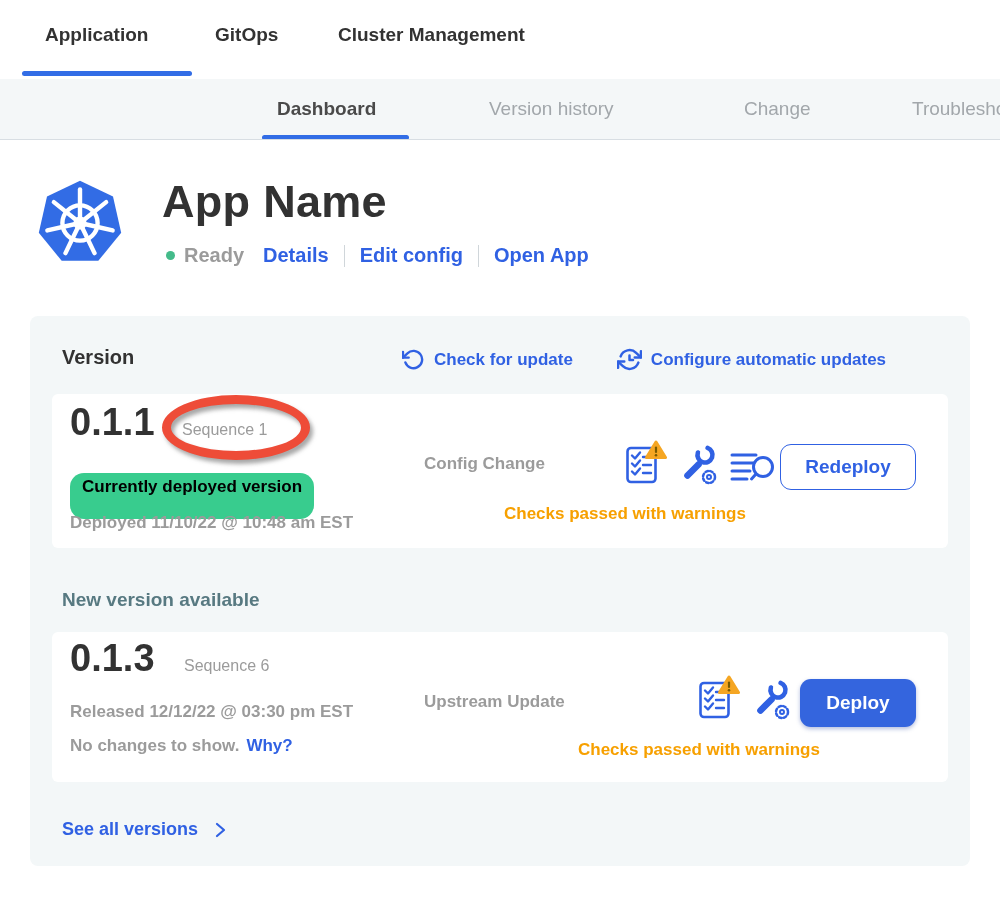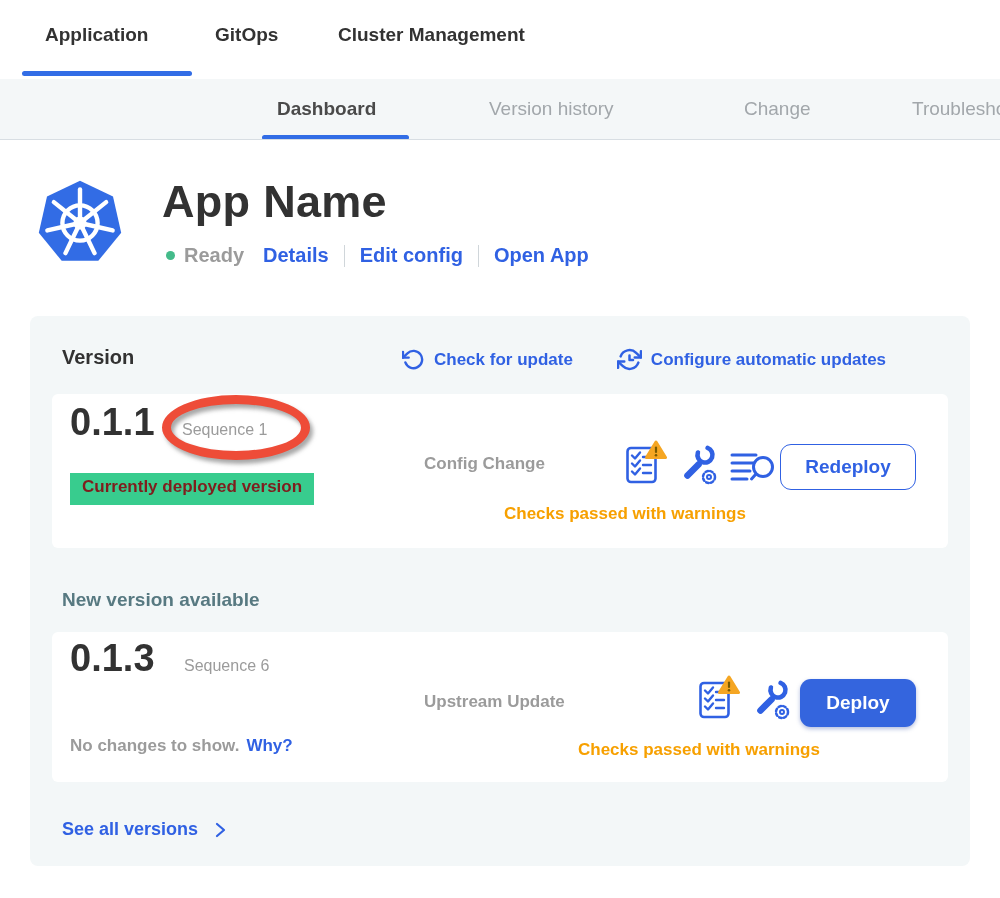--- a/index.html
+++ b/index.html
@@ -46,21 +46,21 @@
 
   .vnum { position: absolute; left: 18px; font-size: 38px; font-weight: 700; color: #323232; }
   .vcard.current .vnum { top: 7px; }
   .vcard.next .vnum { top: 5px; }
   .vseq { position: absolute; font-size: 16px; color: #9b9b9b; }
   .vcard.current .vseq { left: 130px; top: 27px; }
   .vcard.next .vseq { left: 132px; top: 25px; }
 
   .annotation-ellipse { position: absolute; left: 110px; top: 1px; width: 148px; height: 65px; border: 9px solid #ee4c38; border-radius: 50%; filter: drop-shadow(3px 4px 2px rgba(95,95,95,0.55)); pointer-events: none; }
 
-  .deployed-badge { position: absolute; left: 18px; top: 79px; background: #38cc8e; color: #7f1d1d; font-size: 17px; font-weight: 700; padding: 4px 12px 8px; border-radius: 0; }
+  .deployed-badge { position: absolute; left: 18px; top: 79px; background: #38cc8e; color: #000000; font-size: 17px; font-weight: 700; padding: 4px 12px 22px; border-radius: 14px; }
   .meta-line { position: absolute; left: 18px; font-size: 17px; font-weight: 700; color: #9b9b9b; }
   .deployed-ts { top: 119px; }
   .released-ts { top: 70px; }
   .nochanges { top: 104px; display: flex; gap: 7px; }
   .why-link { color: #3061e3; cursor: pointer; }
 
   .source-label { position: absolute; left: 372px; top: 60px; font-size: 17px; font-weight: 700; color: #9b9b9b; }
   .icons-row { position: absolute; display: flex; align-items: flex-end; gap: 13px; }
   .vcard.current .icons-row { left: 572px; top: 45px; }
   .vcard.next .icons-row { left: 645px; top: 42px; }
@@ -143,20 +143,21 @@
       </svg>
       <span>Configure automatic updates</span>
     </span>
   </div>
 
   <div class="vcard current">
     <div class="vnum">0.1.1</div>
     <div class="vseq">Sequence 1</div>
     <div class="annotation-ellipse"></div>
     <div class="deployed-badge">Currently deployed version</div>
+    <div class="meta-line deployed-ts">Deployed 11/10/22 @ 10:48 am EST</div>
 
     <div class="source-label">Config Change</div>
 
     <div class="icons-row">
       <svg width="43" height="47" viewBox="0 0 43 47">
         <rect x="3.5" y="9" width="28" height="34" rx="3.5" fill="#ffffff" stroke="#3061e3" stroke-width="2.6"></rect>
         <g fill="none" stroke="#3061e3" stroke-width="2.4" stroke-linecap="round" stroke-linejoin="round">
           <path d="M8 16.5 l3 3 5 -6"></path>
             <line x1="19" y1="18" x2="27" y2="18"></line>
           <path d="M8 24.5 l3 3 5 -6"></path>
@@ -190,20 +191,21 @@
 
     <button class="btn btn-redeploy">Redeploy</button>
     <div class="checks-warning">Checks passed with warnings</div>
   </div>
 
   <div class="new-version-heading">New version available</div>
 
   <div class="vcard next">
     <div class="vnum">0.1.3</div>
     <div class="vseq">Sequence 6</div>
+    <div class="meta-line released-ts">Released 12/12/22 @ 03:30 pm EST</div>
     <div class="meta-line nochanges">
       <span>No changes to show.</span>
       <span class="why-link">Why?</span>
     </div>
 
     <div class="source-label">Upstream Update</div>
 
     <div class="icons-row">
       <svg width="43" height="47" viewBox="0 0 43 47">
         <rect x="3.5" y="9" width="28" height="34" rx="3.5" fill="#ffffff" stroke="#3061e3" stroke-width="2.6"></rect>

